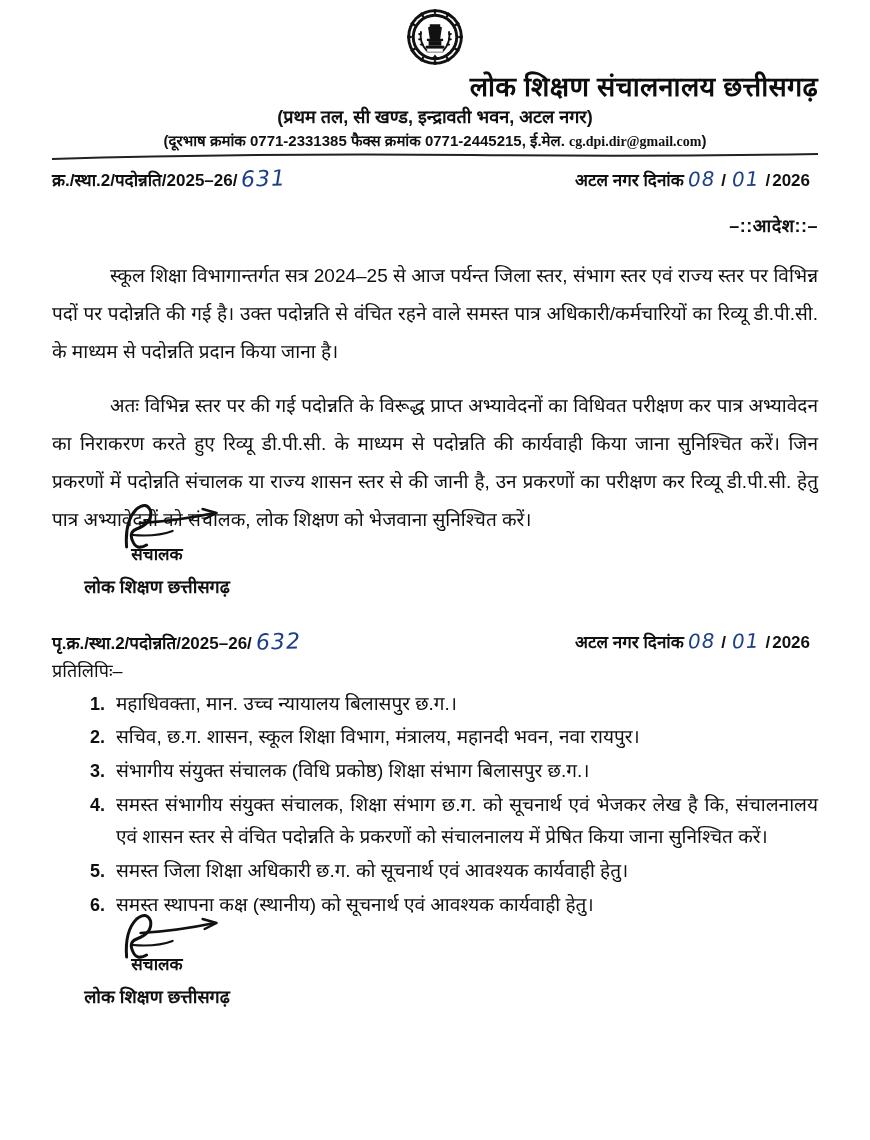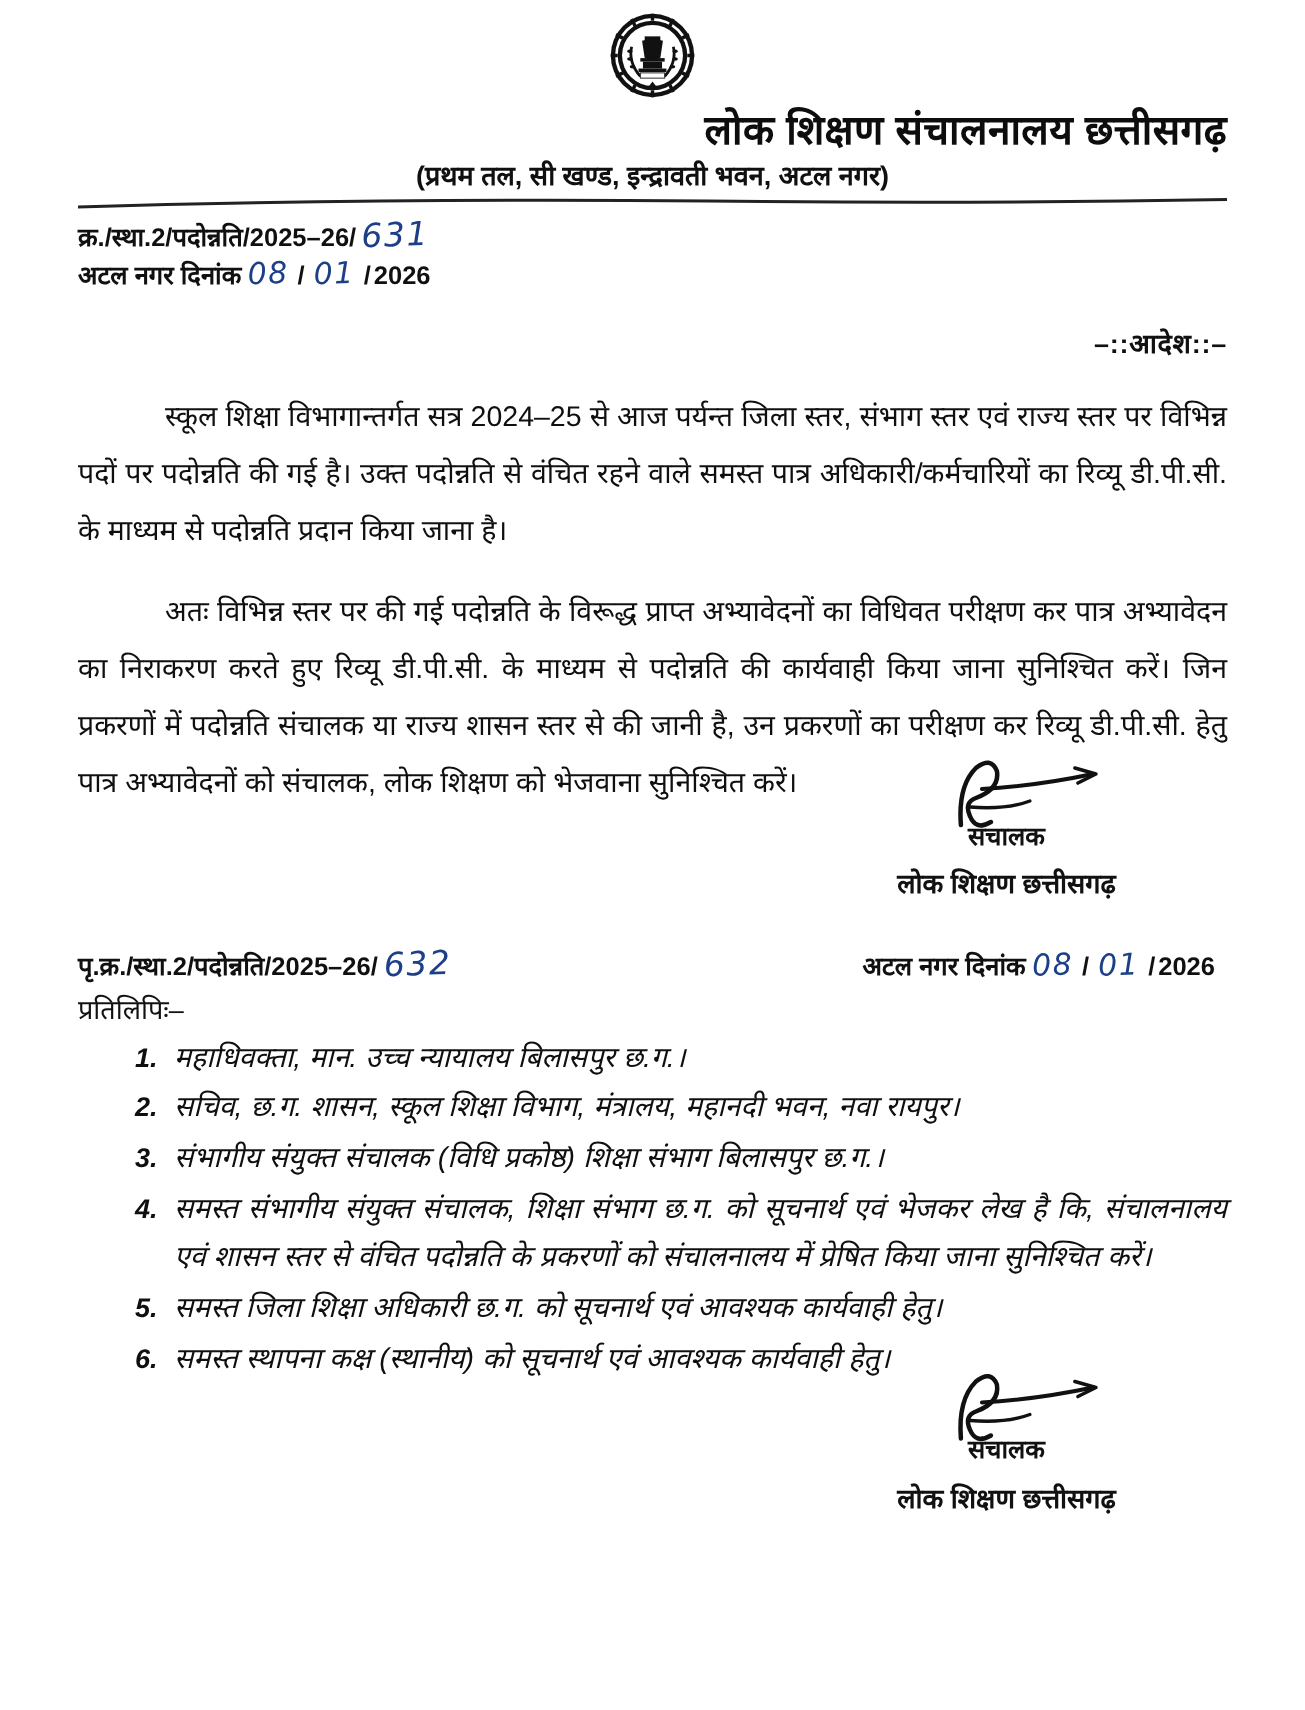--- a/index.html
+++ b/index.html
@@ -78,21 +78,20 @@
 
   
   .ref-row {
     display: flex;
     align-items: baseline;
     justify-content: space-between;
     font-size: 17px;
     font-weight: 700;
     margin-top: 4px;
     color: #101010;
-    flex-direction: column;
   }
   .ref-left, .ref-right {
     display: flex;
     align-items: baseline;
     white-space: nowrap;
   }
   .ref-right { padding-right: 8px; }
   .hand {
     font-family: "DejaVu Sans", sans-serif;
     color: #1c3f87;
@@ -125,21 +124,21 @@
     margin-top: 16px;
     color: #0f0f0f;
     font-weight: 400;
   }
   .para.first { margin-top: 20px; }
 
   
   .sign-block {
     margin-top: 6px;
     display: flex;
-    justify-content: flex-end;
+    justify-content: flex-start;
     padding-right: 42px;
   }
   .sign-inner {
     position: relative;
     text-align: center;
     width: 210px;
   }
   .sign-scribble {
     position: absolute;
     top: -44px;
@@ -174,21 +173,20 @@
     font-size: 18px;
     font-weight: 400;
     margin-top: 4px;
   }
   ol.copy-list {
     margin: 6px 0 0 0;
     padding-left: 58px;
     font-size: 19px;
     line-height: 1.72;
     color: #0f0f0f;
-    font-style: italic;
   }
   ol.copy-list li {
     margin-bottom: 1px;
     padding-left: 6px;
     text-align: justify;
   }
   ol.copy-list li::marker {
     font-weight: 700;
     font-size: 18px;
   }
@@ -248,20 +246,23 @@
 
         <rect x="36" y="70" width="28" height="6" fill="#ffffff" stroke="#111111" stroke-width="1"></rect>
 
         <path d="M50 80 l7 9 h-14 z" fill="#111111"></path>
       </g>
     </svg>
   </div>
 
   <div class="org-title">लोक शिक्षण संचालनालय छत्तीसगढ़</div>
   <div class="org-address">(प्रथम तल, सी खण्ड, इन्द्रावती भवन, अटल नगर)</div>
+  <div class="org-contact">
+    <span>(दूरभाष क्रमांक 0771-2331385 फैक्स क्रमांक 0771-2445215, ई.मेल. </span><span class="email">cg.dpi.dir@gmail.com</span><span>)</span>
+  </div>
 
   <div class="rule">
     <svg viewBox="0 0 766 10" preserveAspectRatio="none">
       <path d="M0 7 Q200 1 420 3 Q600 5 766 2" stroke="#222222" stroke-width="2" fill="none"></path>
     </svg>
   </div>
 
   <div class="ref-row">
     <div class="ref-left">
       <span>क्र./स्था.2/पदोन्नति/2025–26/</span>

